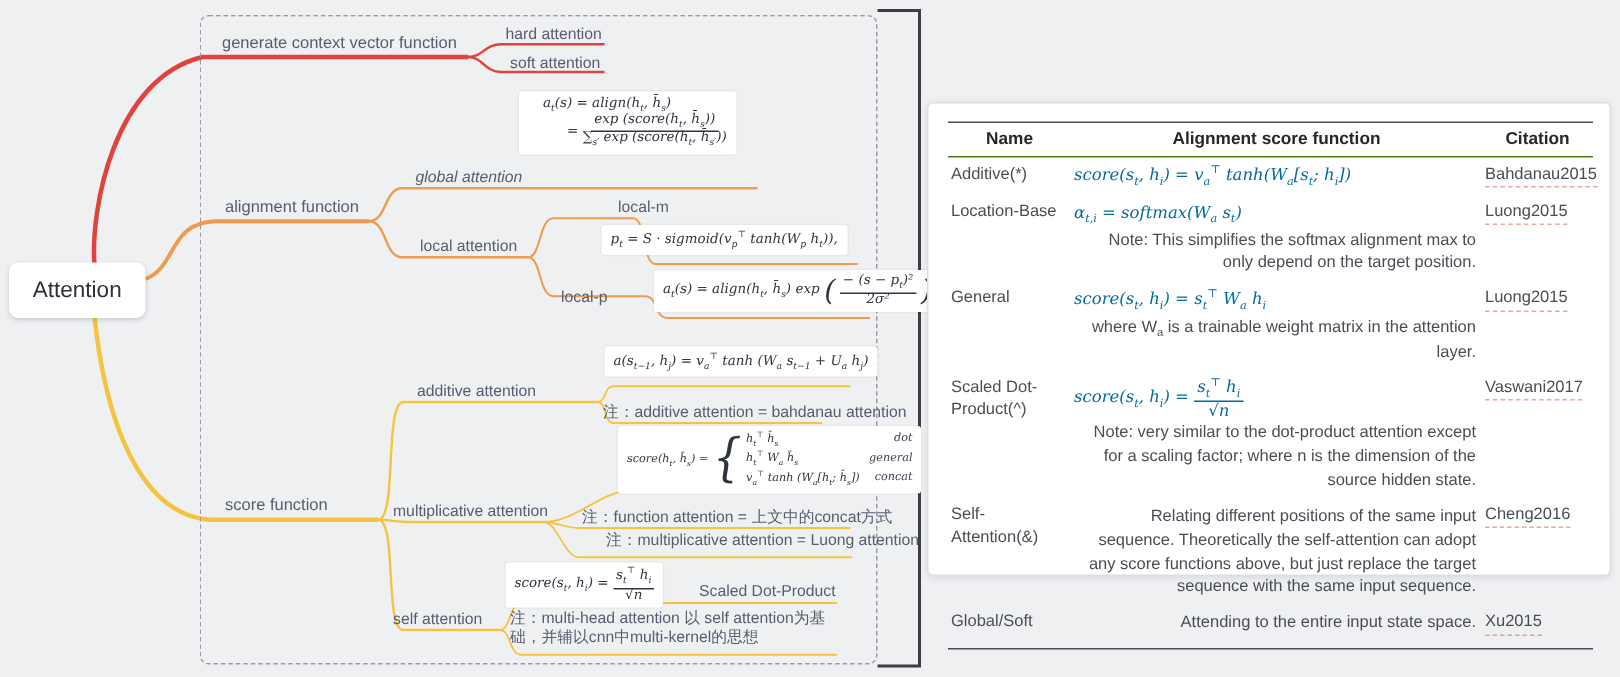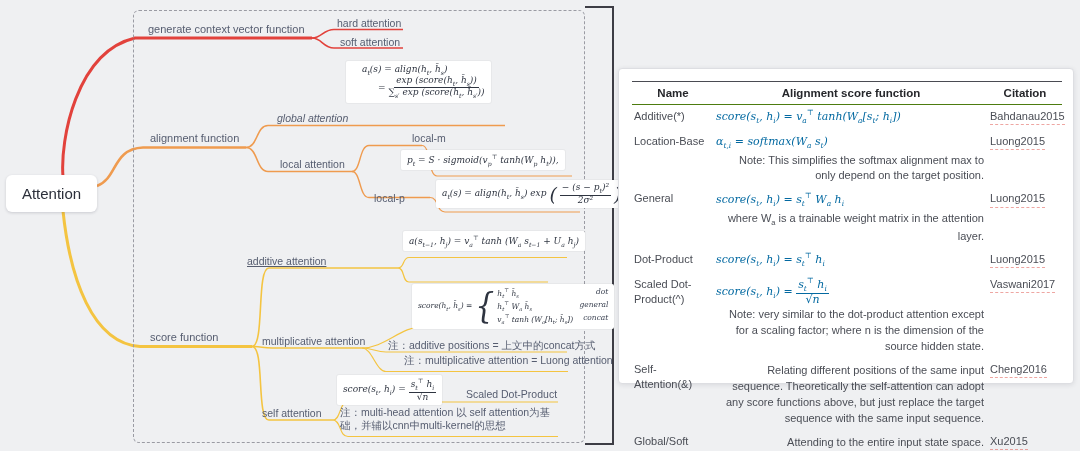--- a/index.html
+++ b/index.html
@@ -84,26 +84,27 @@
   <div class="lbl" style="left:337px;top:17px;">hard attention</div>
   <div class="lbl" style="left:340px;top:35.5px;">soft attention</div>
 
   <div class="lbl parent" style="left:150px;top:132px;">alignment function</div>
   <div class="lbl" style="left:277px;top:112px;font-style:italic;">global attention</div>
   <div class="lbl" style="left:280px;top:158px;">local attention</div>
   <div class="lbl" style="left:374px;top:132px;padding-left:38px;">local-m</div>
   <div class="lbl" style="left:374px;top:168px;margin-top:24px;">local-p</div>
 
   <div class="lbl parent" style="left:150px;top:331px;">score function</div>
-  <div class="lbl" style="left:247px;top:255px;text-decoration:underline;">additive attention</div>
+  <div class="lbl" style="left:278px;top:255px;">additive attention</div>
   <div class="lbl" style="left:262px;top:334.5px;">multiplicative attention</div>
   <div class="lbl" style="left:262px;top:406.5px;">self attention</div>
   <div class="lbl" style="left:466px;top:388px;">Scaled Dot-Product</div>
 
-  <div class="lbl" style="left:388px;top:338.5px;">注：additive positions = 上文中的concat方式</div>
+  <div class="lbl" style="left:402px;top:268.5px;">注：additive attention = bahdanau attention</div>
+  <div class="lbl" style="left:388px;top:338.5px;">注：function attention = 上文中的concat方式</div>
   <div class="lbl" style="left:388px;top:354px;margin-left:16px;">注：multiplicative attention = Luong attention</div>
   <div class="lbl wrap" style="left:340px;top:406px;width:216px;">注：multi-head attention 以 self attention为基础，并辅以cnn中multi-kernel的思想</div>
 
   <div class="fbox math" style="left:346px;top:61px;">
     <div class="row" style="padding-left:10px;">
         <span>a<sub>t</sub>(s) = align(h<sub>t</sub>, h̄<sub>s</sub>)</span>
       </div>
     <div class="row" style="padding-left:26px;">
       <span>=</span>
       <span class="frac">
@@ -194,25 +195,20 @@
         </tr>
         <tr>
           <td>General</td>
           <td>
             <div class="math tbl-math">score(s<sub>t</sub>, h<sub>i</sub>) = s<sub>t</sub><sup>⊤</sup> W<sub>a</sub> h<sub>i</sub></div>
             <div class="note">where W<sub>a</sub> is a trainable weight matrix in the attention layer.</div>
           </td>
           <td class="cite"><span class="link">Luong2015</span></td>
         </tr>
         <tr>
-          <td>Dot-Product</td>
-          <td><span class="math tbl-math">score(s<sub>t</sub>, h<sub>i</sub>) = s<sub>t</sub><sup>⊤</sup> h<sub>i</sub></span></td>
-          <td class="cite"><span class="link">Luong2015</span></td>
-        </tr>
-        <tr>
           <td>Scaled Dot-Product(^)</td>
           <td>
             <div class="math tbl-math">
               <span>score(s<sub>t</sub>, h<sub>i</sub>) =</span>
               <span class="frac">
                   <span class="num">s<sub>t</sub><sup>⊤</sup> h<sub>i</sub></span>
                   <span class="den">√n</span>
                 </span>
             </div>
             <div class="note">Note: very similar to the dot-product attention except for a scaling factor; where n is the dimension of the source hidden state.</div>

